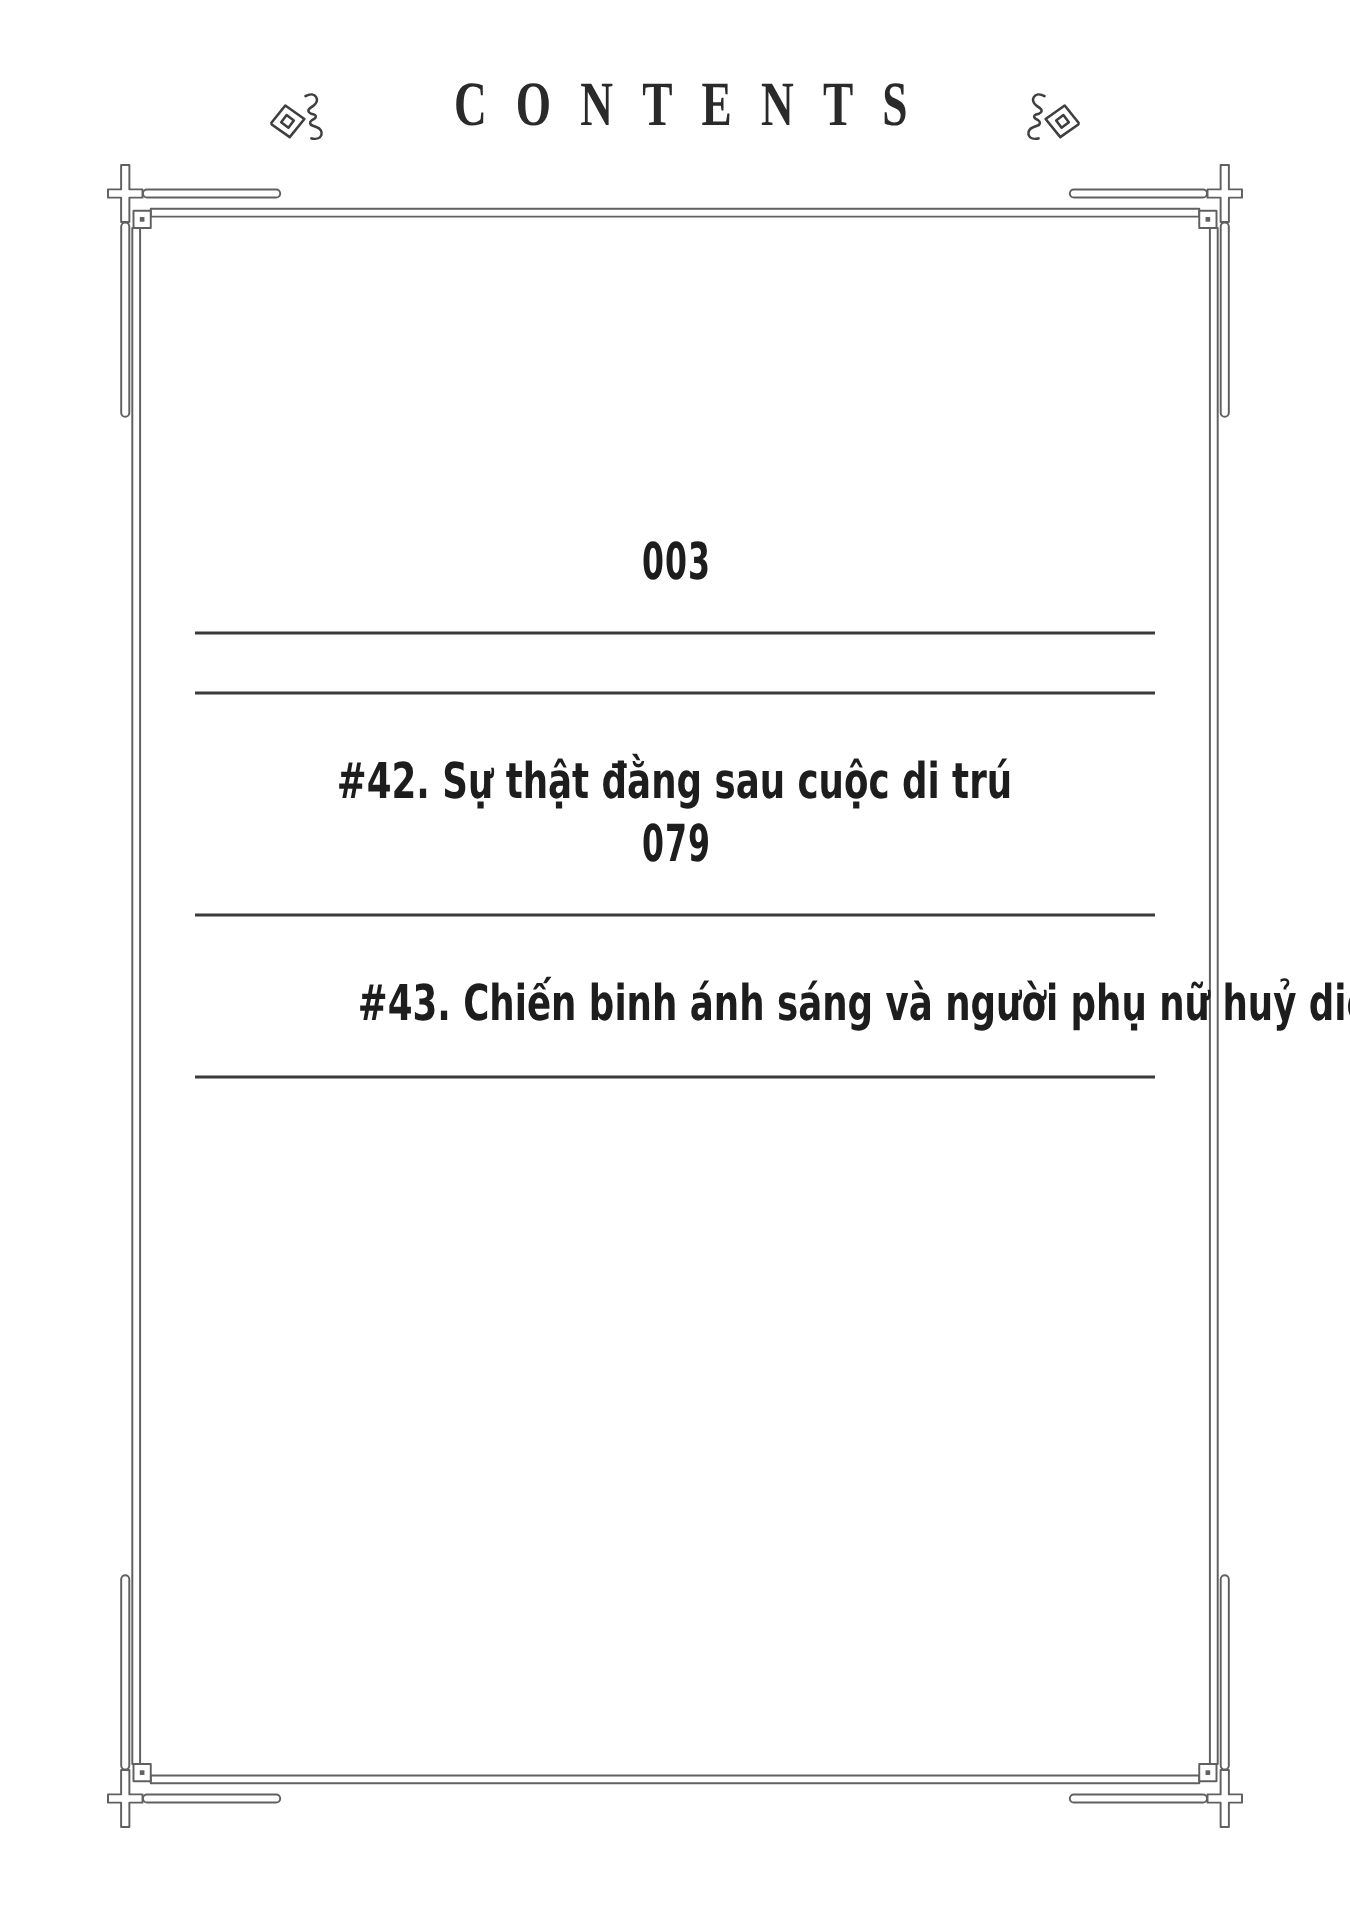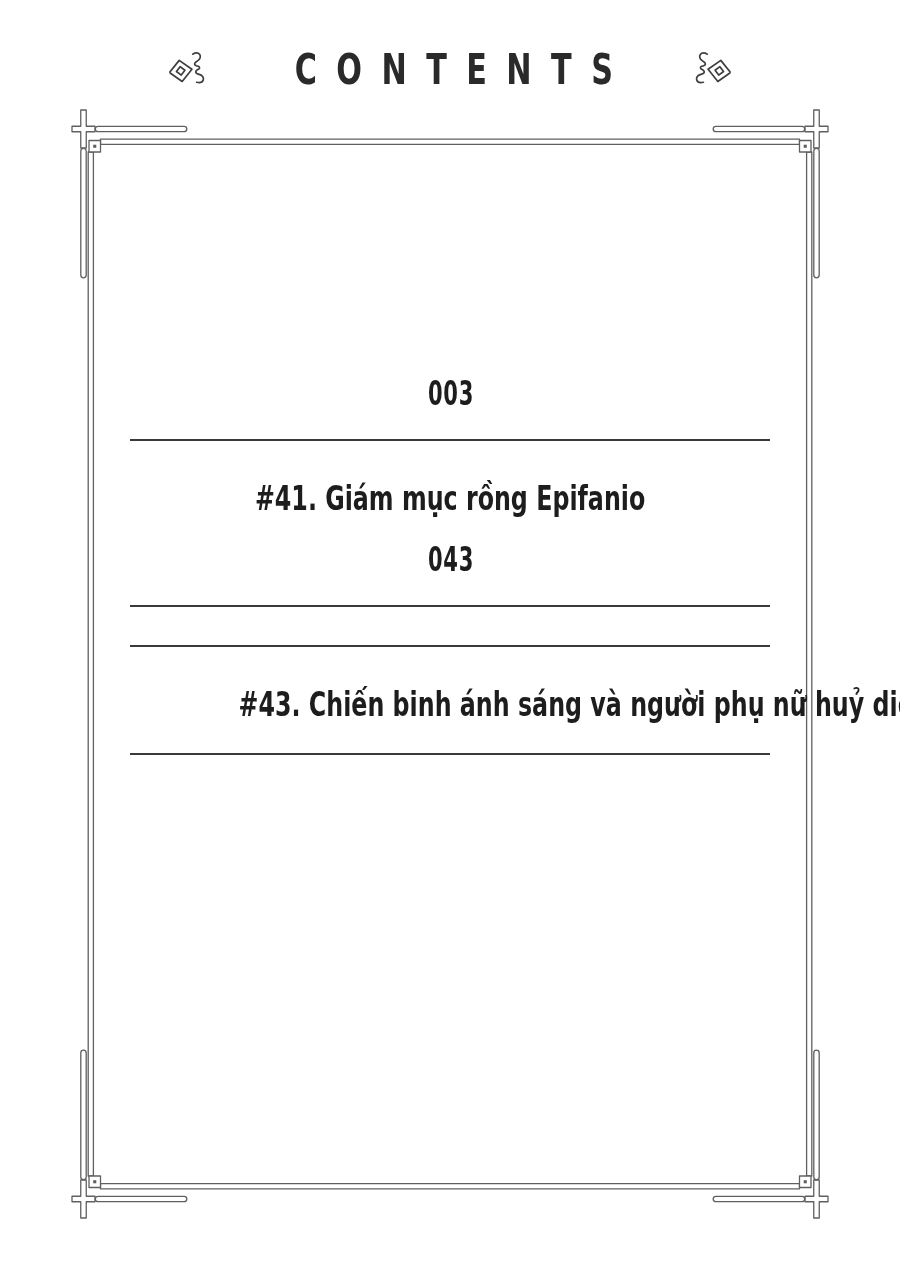--- a/index.html
+++ b/index.html
@@ -4,21 +4,21 @@
 <style>
   html,body{margin:0;padding:0;}
   body{
     width:900px;height:1281px;position:relative;overflow:hidden;
     background:#ffffff;color:#222222;
     font-family:"DejaVu Sans","Liberation Sans",sans-serif;
   }
   
   .header{
     position:absolute;top:38px;left:0;right:0;height:64px;
-    display:flex;align-items:center;justify-content:center;gap:24px;
+    display:flex;align-items:flex-end;justify-content:center;gap:24px;font-family:Liberation Serif, serif;
   }
   .contents-title{
     font-size:42px;font-weight:bold;color:#2a2a2a;
     letter-spacing:27px;margin-right:-27px;
     transform:scaleX(0.72);transform-origin:center;
     white-space:nowrap;line-height:64px;
   }
   .orn{flex:0 0 auto;}
   .orn-left{transform:rotate(-8deg);}
   .orn-right{transform:rotate(8deg);}
@@ -27,21 +27,21 @@
   .frame{position:absolute;left:0;top:0;}
   .fl{fill:#ffffff;stroke:#606060;stroke-width:1.3;stroke-linejoin:round;}
   .fd{fill:#606060;stroke:none;}
   
   .toc{position:absolute;left:105px;right:105px;top:353px;text-align:center;}
   .entry-title-text{
     display:inline-block;white-space:nowrap;font-weight:bold;
     font-size:33px;line-height:40px;color:#1d1d1d;
     transform:scaleX(0.72);transform-origin:center;
   }
-  .entry-page-row{margin-top:22px;}
+  .entry-page-row{margin-top:4px;}
   .entry-page-text{
     display:inline-block;white-space:nowrap;font-weight:bold;
     font-size:34px;line-height:36px;color:#1d1d1d;
     letter-spacing:1px;margin-right:-1px;
     transform:scaleX(0.62);transform-origin:center;
   }
   .divider{
     height:0;border-top:2px solid #3a3a3a;
     margin:28px 25px 38px 25px;
   }
@@ -104,26 +104,26 @@
   </svg>
 </div>
 
 <div class="toc">
 
   <div class="entry">
     <div class="entry-page-row"><span class="entry-page-text">003</span></div>
   </div>
   <div class="divider"></div>
 
-  <div class="entry">
-    <div class="entry-title-row"><span class="entry-title-text">#41. Giám mục rồng Epifanio</span></div>
-    <div class="entry-page-row"><span class="entry-page-text">043</span></div>
-  </div>
   <div class="divider"></div>
 
+  <div class="entry">
+    <div class="entry-title-row"><span class="entry-title-text">#42. Sự thật đằng sau cuộc di trú</span></div>
+    <div class="entry-page-row"><span class="entry-page-text">079</span></div>
+  </div>
   <div class="divider"></div>
 
   <div class="entry">
     <div class="entry-title-row"><span class="entry-title-text">#43. Chiến binh ánh sáng và người phụ nữ huỷ diệt</span></div>
   </div>
   <div class="divider"></div>
 
 
 </div>
 

